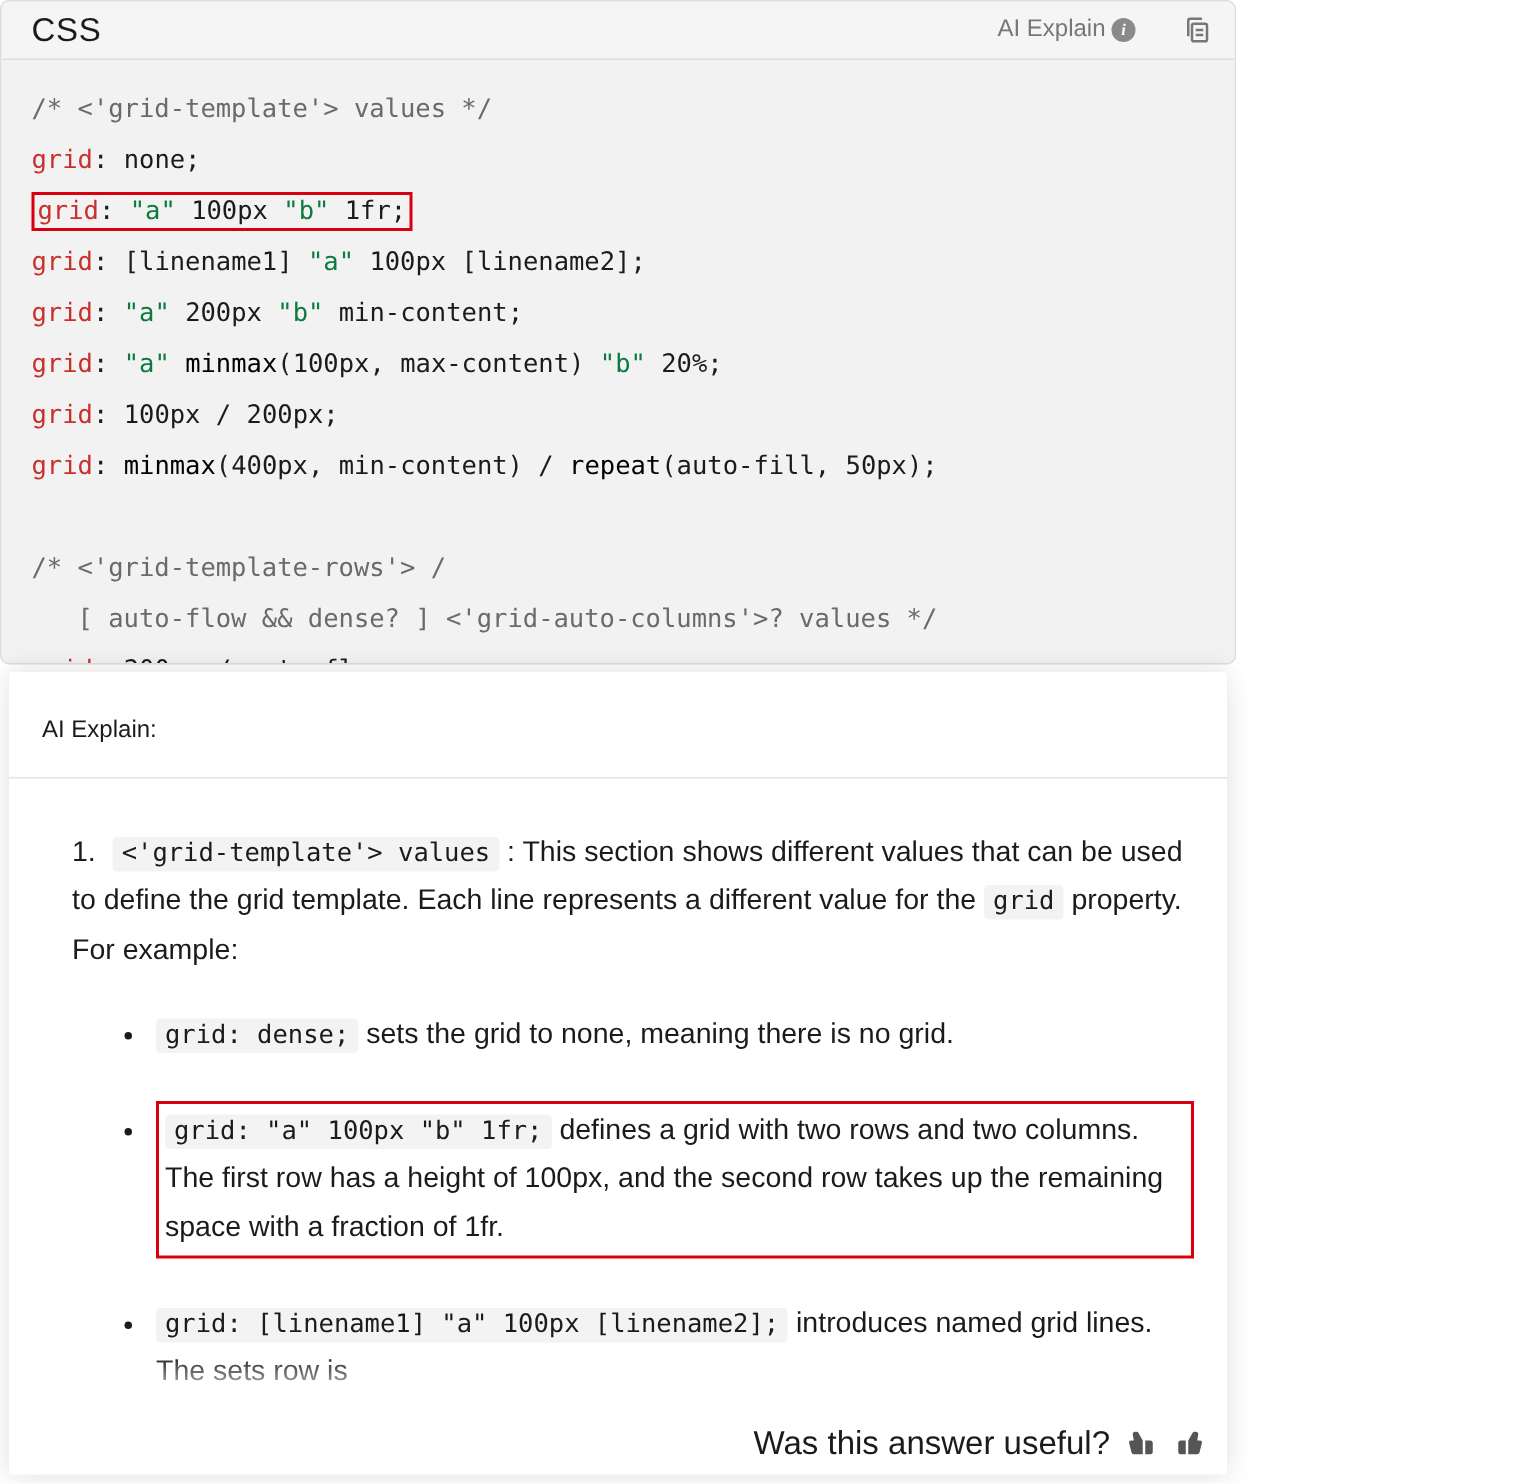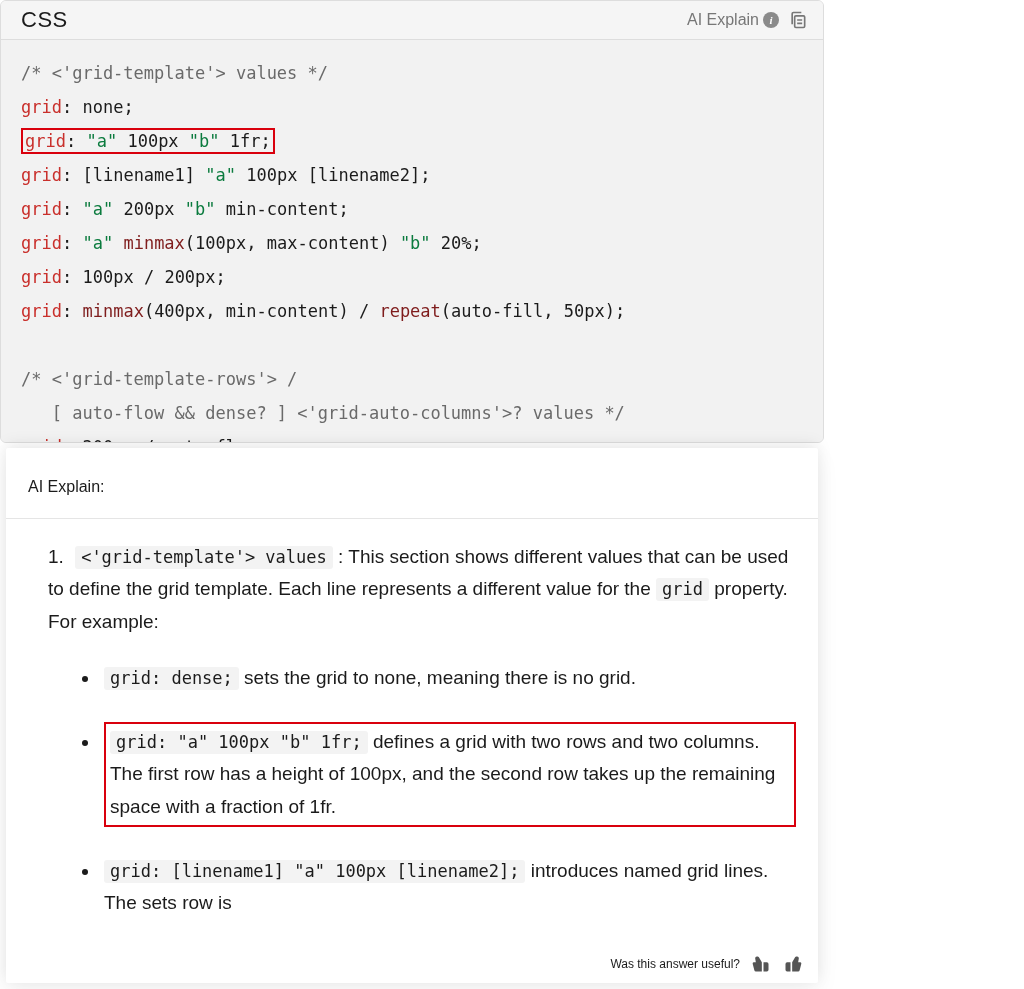--- a/index.html
+++ b/index.html
@@ -13,38 +13,38 @@
   }
   .panel-header {
     display: flex;
     align-items: center;
     justify-content: space-between;
     padding: 6px 14px 6px 20px;
     border-bottom: 1px solid #ddd;
     background: #f5f5f5;
   }
   .panel-title { font-size: 22px; font-weight: 400; letter-spacing: 0.5px; }
-  .panel-actions { display: flex; align-items: center; gap: 8px; color: #777; }
+  .panel-actions { display: flex; align-items: center; gap: 30px; color: #777; }
   .ai-btn { display: inline-flex; align-items: center; gap: 4px; font-size: 16px; color: #777; cursor: pointer; }
   .info-icon { display:inline-flex; width:16px; height:16px; border-radius:50%; background:#8a8a8a; color:#fff; align-items:center; justify-content:center; font-size:11px; font-weight:700; font-family: Georgia, serif; font-style: italic; }
   .copy-btn { width:22px; height:24px; display:inline-flex; align-items:center; justify-content:center; color:#777; cursor:pointer; }
 
   .code-block {
     font-family: ui-monospace, SFMono-Regular, Menlo, Consolas, monospace;
     font-size: 17px;
     line-height: 2.0;
     padding: 16px 20px 4px 20px;
     background: #f2f2f2;
     height: 402px;
     overflow: hidden;
     white-space: pre;
   }
   .tok-comment { color: #6a6a6a; }
   .tok-prop { color: #c9302c; }
-  .tok-func { color: #7f1d1d; }
+  .tok-func { color: #000000; }
   .tok-string { color: #0b7b3e; }
   .tok-punct { color: #1b1b1b; }
   .tok-val { color: #1b1b1b; }
   .highlight-box { border: 2px solid #d9000d; padding: 0 2px; display: inline-block; line-height: 1.3; }
 
   .explain-card {
     position: absolute;
     left: 6px; right: 6px;
     top: 448px;
     bottom: 6px;
@@ -69,42 +69,42 @@
   }
   .explain-body p { margin-bottom: 28px; }
   .inline-code {
     font-family: ui-monospace, SFMono-Regular, Menlo, Consolas, monospace;
     background: #f3f3f3;
     padding: 1px 6px 2px 6px;
     border-radius: 3px;
     font-size: 17px;
   }
   .ol { counter-reset: item; }
-  .ol-item { margin-left: 20px; margin-bottom: 24px; }
+  .ol-item { margin-left: 20px; margin-bottom: 24px; margin-top: 12px; }
   .ol-item::before { content: "1."; margin-right: 6px; }
   .ul { list-style: disc; margin-left: 72px; }
   .ul li { margin-bottom: 28px; padding-left: 4px; }
   .highlighted-para {
     border: 2px solid #d9000d;
     padding: 2px 4px;
     display: block;
   }
   .fade-bottom {
     position: absolute;
     left:0; right:0; bottom:0; height: 40px;
     background: linear-gradient(to bottom, rgba(255,255,255,0), #fff 85%);
     pointer-events: none;
   }
   .explain-footer {
     display: flex;
     justify-content: flex-end;
     align-items: center;
     gap: 10px;
     padding: 6px 14px 8px 14px;
-    font-size: 12px;
+    font-size: 22px;
   }
   .thumb { width:22px; height:22px; display:inline-flex; align-items:center; justify-content:center; color:#555; cursor:pointer; }
   .thumb svg { width:20px; height:20px; }
 
   .root { position: relative; width: 824px; height: 989px; }
 </style>
 </head>
 <body>
 <div class="root">
 

